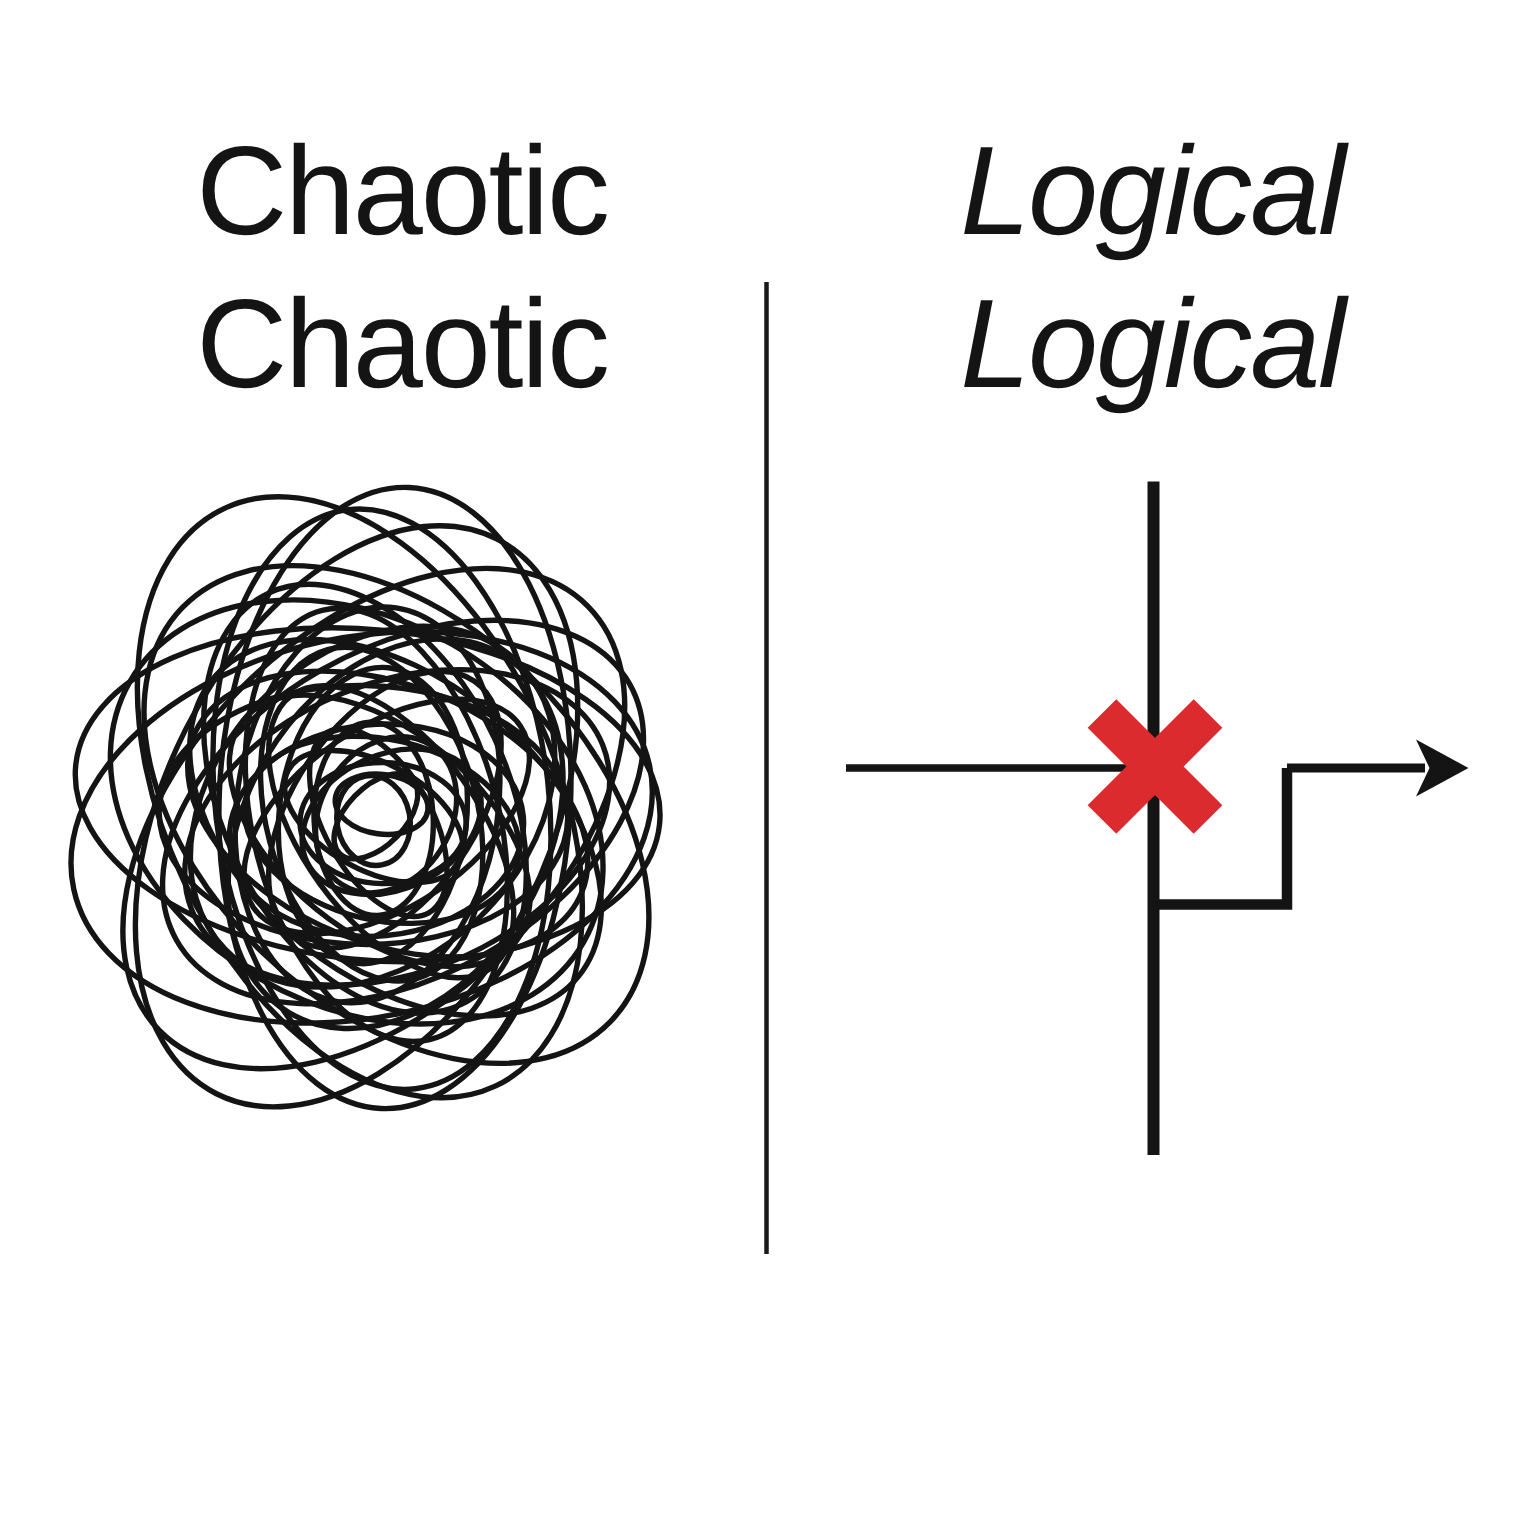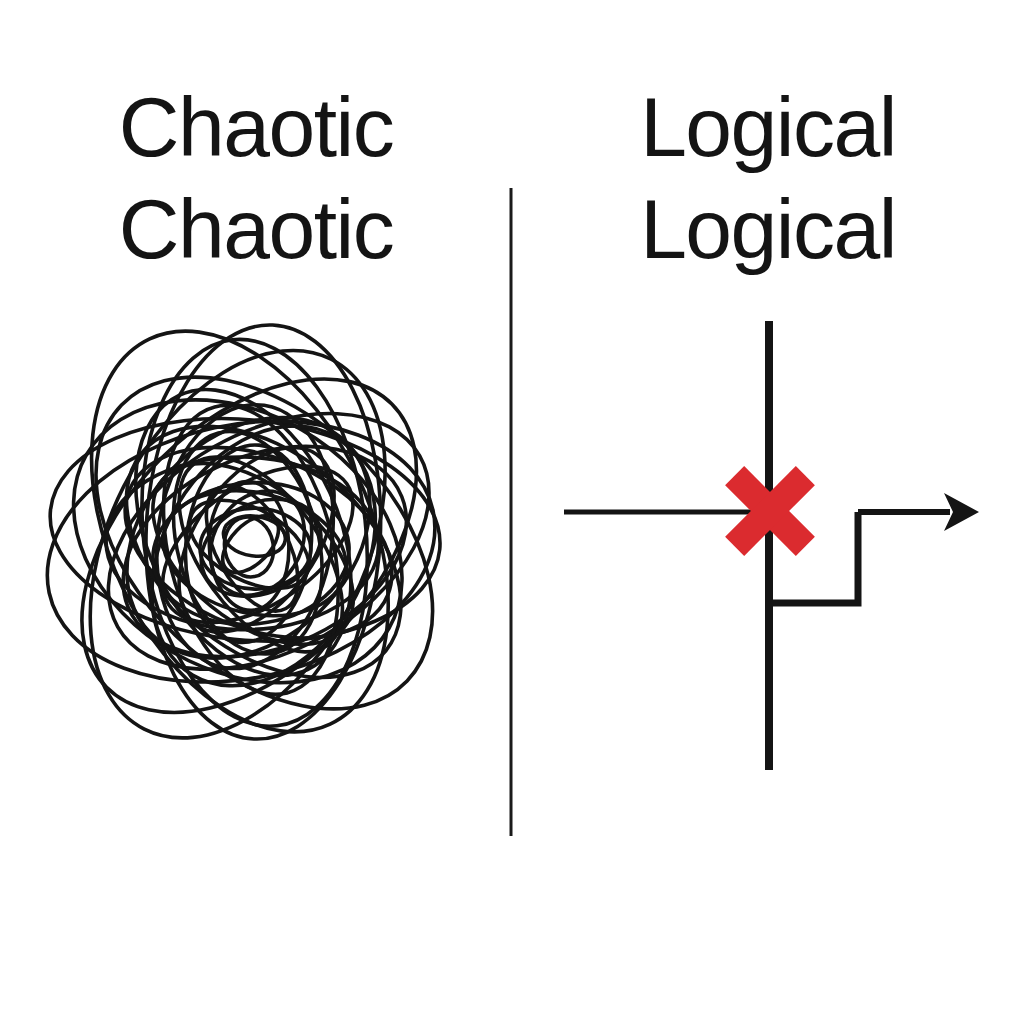--- a/index.html
+++ b/index.html
@@ -20,22 +20,22 @@
     top: 76px;
     width: 512px;
     text-align: center;
     font-size: 84px;
     line-height: 102px;
     letter-spacing: -1.5px;
     font-weight: 400;
     color: #141414;
     user-select: none;
   }
-  .panel-title.left  { left: 0; }
-  .panel-title.right { left: 512px; }
+  .panel-title.left  { left: 12px; }
+  .panel-title.right { left: 512px; font-style: italic; }
   svg.figure {
     position: absolute;
     left: 0;
     top: 0;
     width: 1024px;
     height: 1024px;
   }
 </style>
 </head>
 <body>

